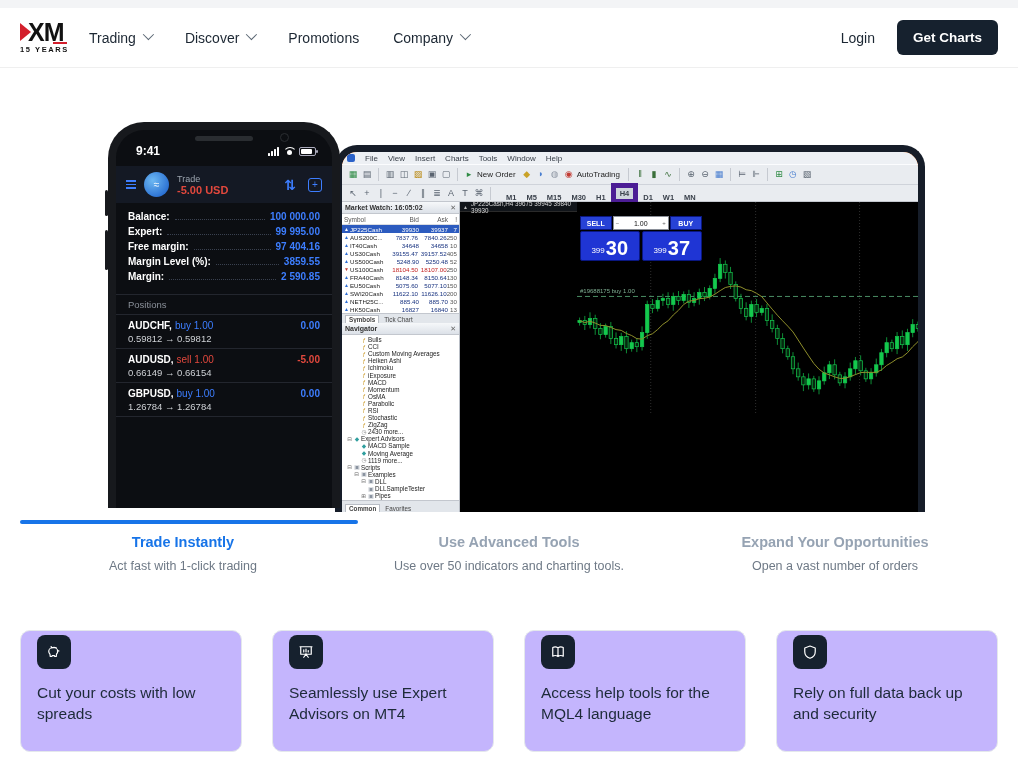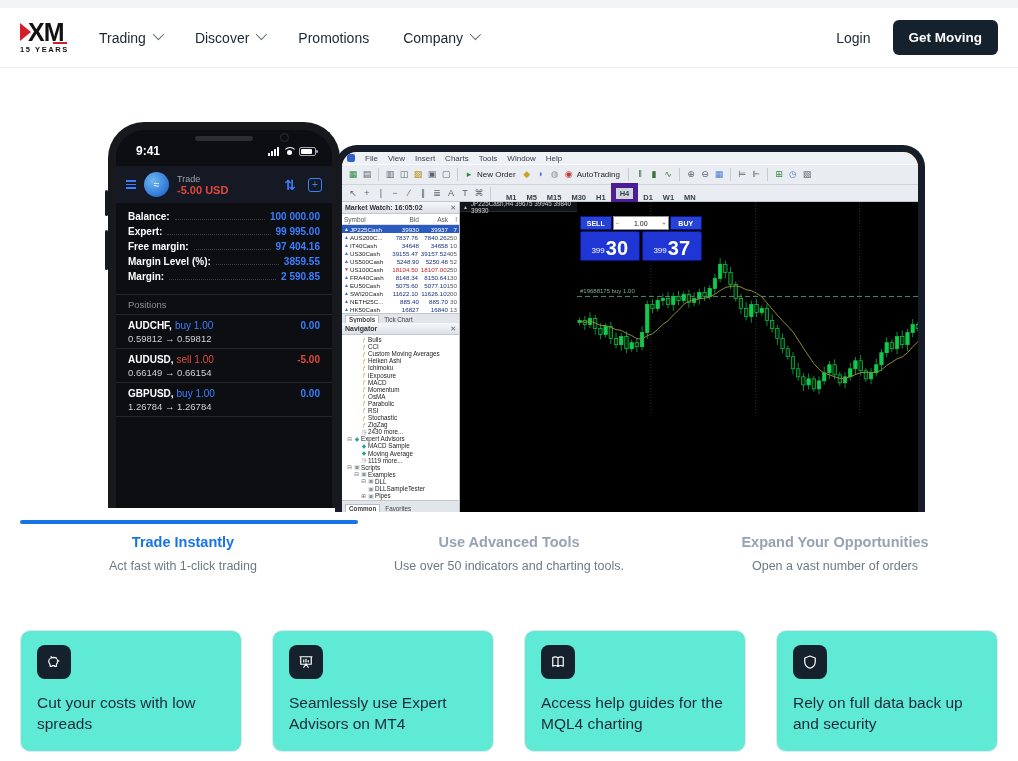--- a/index.html
+++ b/index.html
@@ -3,21 +3,21 @@
 <meta charset="utf-8">
 <style>
   * { margin:0; padding:0; box-sizing:border-box; }
   html,body { background:#fff; }
   body { font-family:"Liberation Sans","DejaVu Sans",sans-serif; }
   #page { position:relative; width:1018px; height:761px; background:#fff; overflow:hidden; }
 
   
   .topstrip { position:absolute; left:0; top:0; width:1018px; height:8px; background:#f3f4f6; }
   .header { position:absolute; left:0; top:8px; width:1018px; height:60px; background:#fff; border-bottom:1px solid #efefef; display:flex; align-items:center; padding:0 20px; }
-  .logo { display:flex; flex-direction:column; margin-right:30px; cursor:pointer; }
+  .logo { display:flex; flex-direction:column; margin-right:20px; cursor:pointer; }
   .logo-top { display:flex; align-items:center; }
   .logo-arrow { width:0; height:0; border-top:9px solid transparent; border-bottom:9px solid transparent; border-left:11px solid #D31F2C; margin-right:-3px; }
   .logo-xm { font-size:25px; font-weight:900; color:#121212; letter-spacing:-1px; line-height:22px; }
   .logo-sub { font-size:7.5px; font-weight:700; color:#121212; letter-spacing:1.6px; margin-top:2px; position:relative; }
   .logo-sub::after { content:""; position:absolute; right:2px; top:-3px; width:14px; height:2px; background:#D31F2C; }
   .nav-items { display:flex; align-items:center; gap:34px; }
   .nav-item { display:flex; align-items:center; gap:7px; font-size:14px; color:#1c2733; cursor:pointer; }
   .chev { width:8px; height:8px; border-right:1.5px solid #5a6673; border-bottom:1.5px solid #5a6673; transform:rotate(45deg) translateY(-2px); margin-top:-3px; }
   .header-right { margin-left:auto; display:flex; align-items:center; gap:22px; }
   .login { font-size:14px; color:#1c2733; cursor:pointer; }
@@ -136,21 +136,21 @@
   
   .progress { position:absolute; left:20px; top:520px; width:338px; height:4px; background:#1774E8; border-radius:2px; }
   .tabs { position:absolute; left:0; top:534px; width:1018px; display:flex; padding:0 20px; }
   .tab-col { flex:1; text-align:center; cursor:pointer; }
   .tab-title { font-size:14.5px; font-weight:700; color:#96A3B3; }
   .tab-col.active .tab-title { color:#1774E8; }
   .tab-sub { margin-top:9px; font-size:12.5px; color:#6E7986; }
 
   
   .cards { position:absolute; left:20px; top:630px; width:978px; display:flex; gap:30px; }
-  .card { flex:1; height:122px; border:1px solid #E4E8EC; border-radius:10px; background:#5eead4; padding:14px 16px; cursor:pointer; }
+  .card { flex:1; height:122px; border:1px solid #E4E8EC; border-radius:10px; background:#c4b5fd; padding:4px 16px; cursor:pointer; }
   .card-ico { width:34px; height:34px; background:#16212E; border-radius:8px; display:flex; align-items:center; justify-content:center; }
   .card-ico svg { width:18px; height:18px; stroke:#fff; fill:none; stroke-width:1.6; stroke-linecap:round; stroke-linejoin:round; }
   .card-txt { margin-top:14px; font-size:15.5px; color:#1D2A39; line-height:1.35; }
 </style>
 </head>
 <body>
 
 <div id="page">
   <div class="topstrip"></div>
 
@@ -174,21 +174,21 @@
         <div class="nav-item">
           <span>Promotions</span>
         </div>
         <div class="nav-item">
           <span>Company</span>
           <span class="chev"></span>
         </div>
       </div>
     <div class="header-right">
       <span class="login">Login</span>
-      <button class="cta">Get Moving</button>
+      <button class="cta">Get Charts</button>
     </div>
   </div>
 
   <div class="hero">
 
     <div class="mt4">
       <div class="menubar">
         <span class="appico"></span>
         <span id="menu-items" style="display:flex;gap:10px;">
             <span>File</span>
@@ -829,21 +829,21 @@
           </svg>
         </div>
         <div class="card-txt">Seamlessly use Expert Advisors on MT4</div>
       </div>
       <div class="card">
         <div class="card-ico">
           <svg viewBox="0 0 24 24">
             <path d="M12 6.5C10 5 7 5 5 6v11.5c2-1 5-1 7 .5 2-1.5 5-1.5 7-.5V6c-2-1-5-1-7 .5ZM12 6.5V18"></path>
           </svg>
         </div>
-        <div class="card-txt">Access help guides for the MQL4 charting</div>
+        <div class="card-txt">Access help tools for the MQL4 language</div>
       </div>
       <div class="card">
         <div class="card-ico">
           <svg viewBox="0 0 24 24">
             <path d="M12 4l7 2.6v4.9c0 4.4-2.9 7.4-7 8.9-4.1-1.5-7-4.5-7-8.9V6.6Z"></path>
           </svg>
         </div>
         <div class="card-txt">Rely on full data back up and security</div>
       </div>
     </div>

